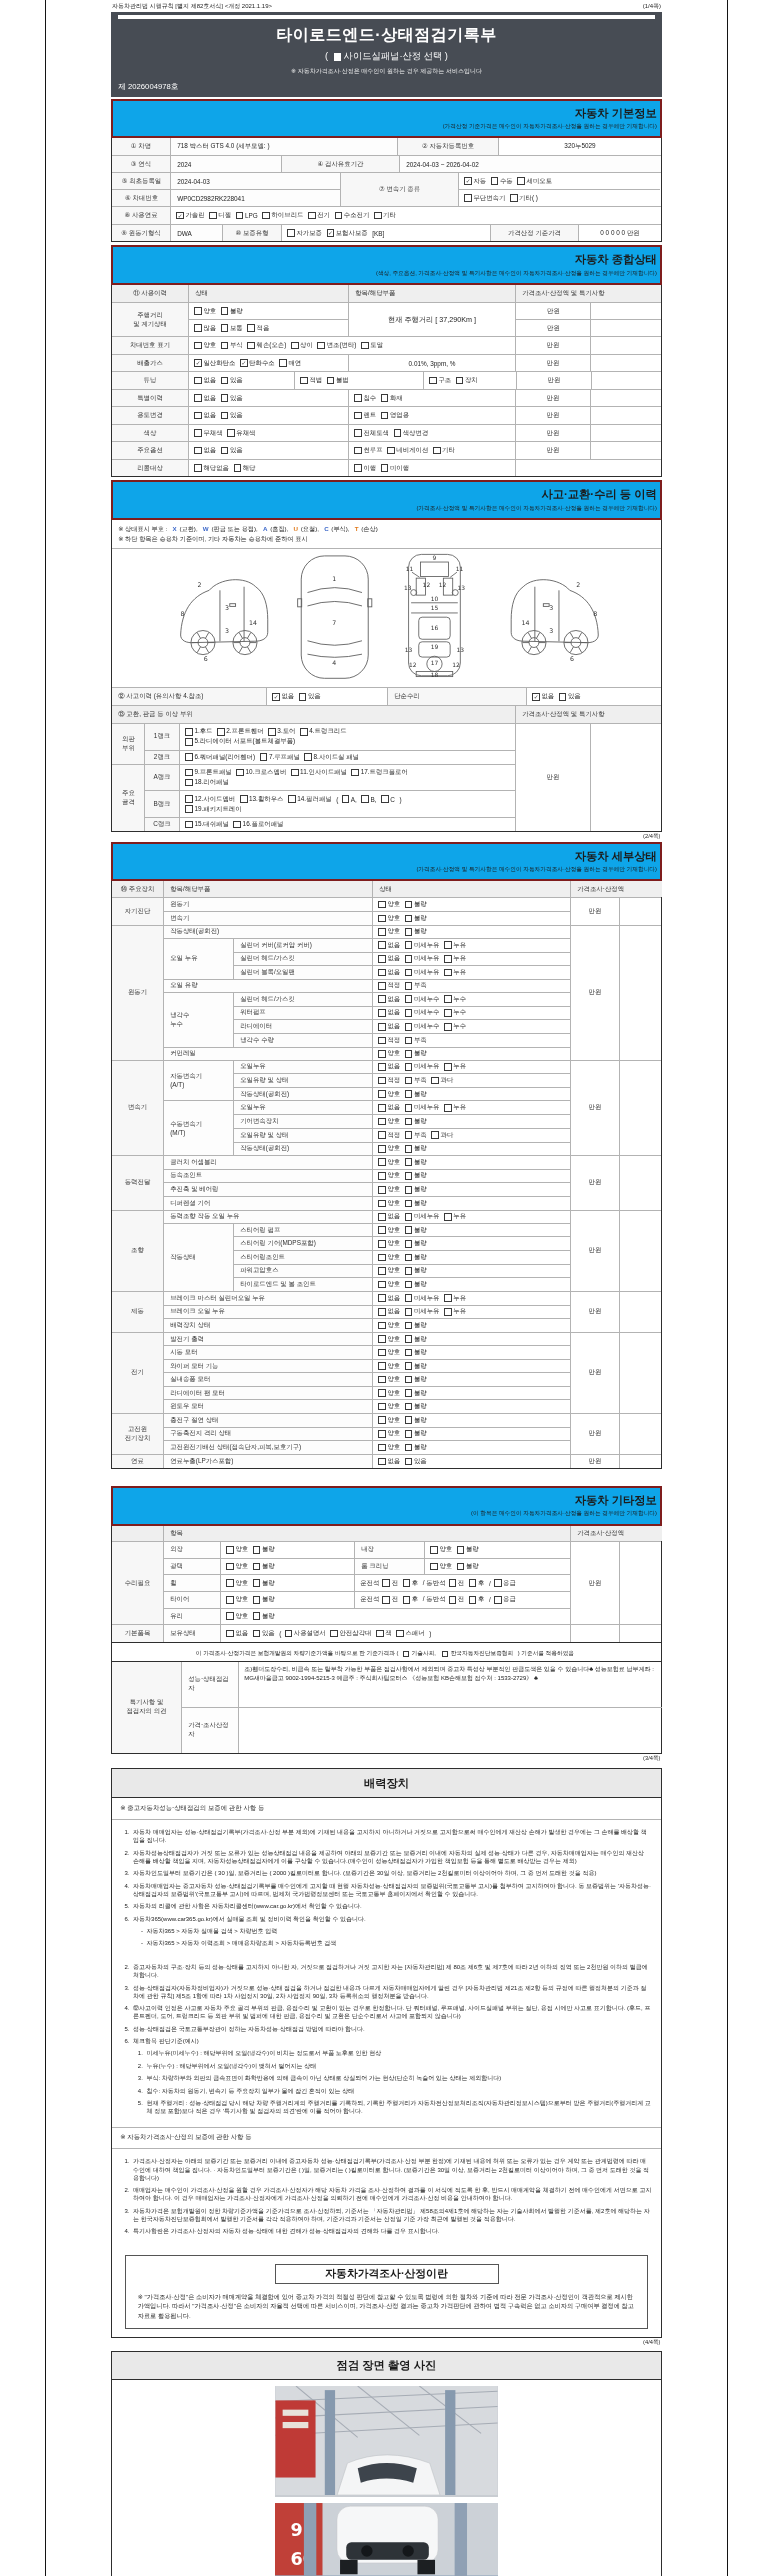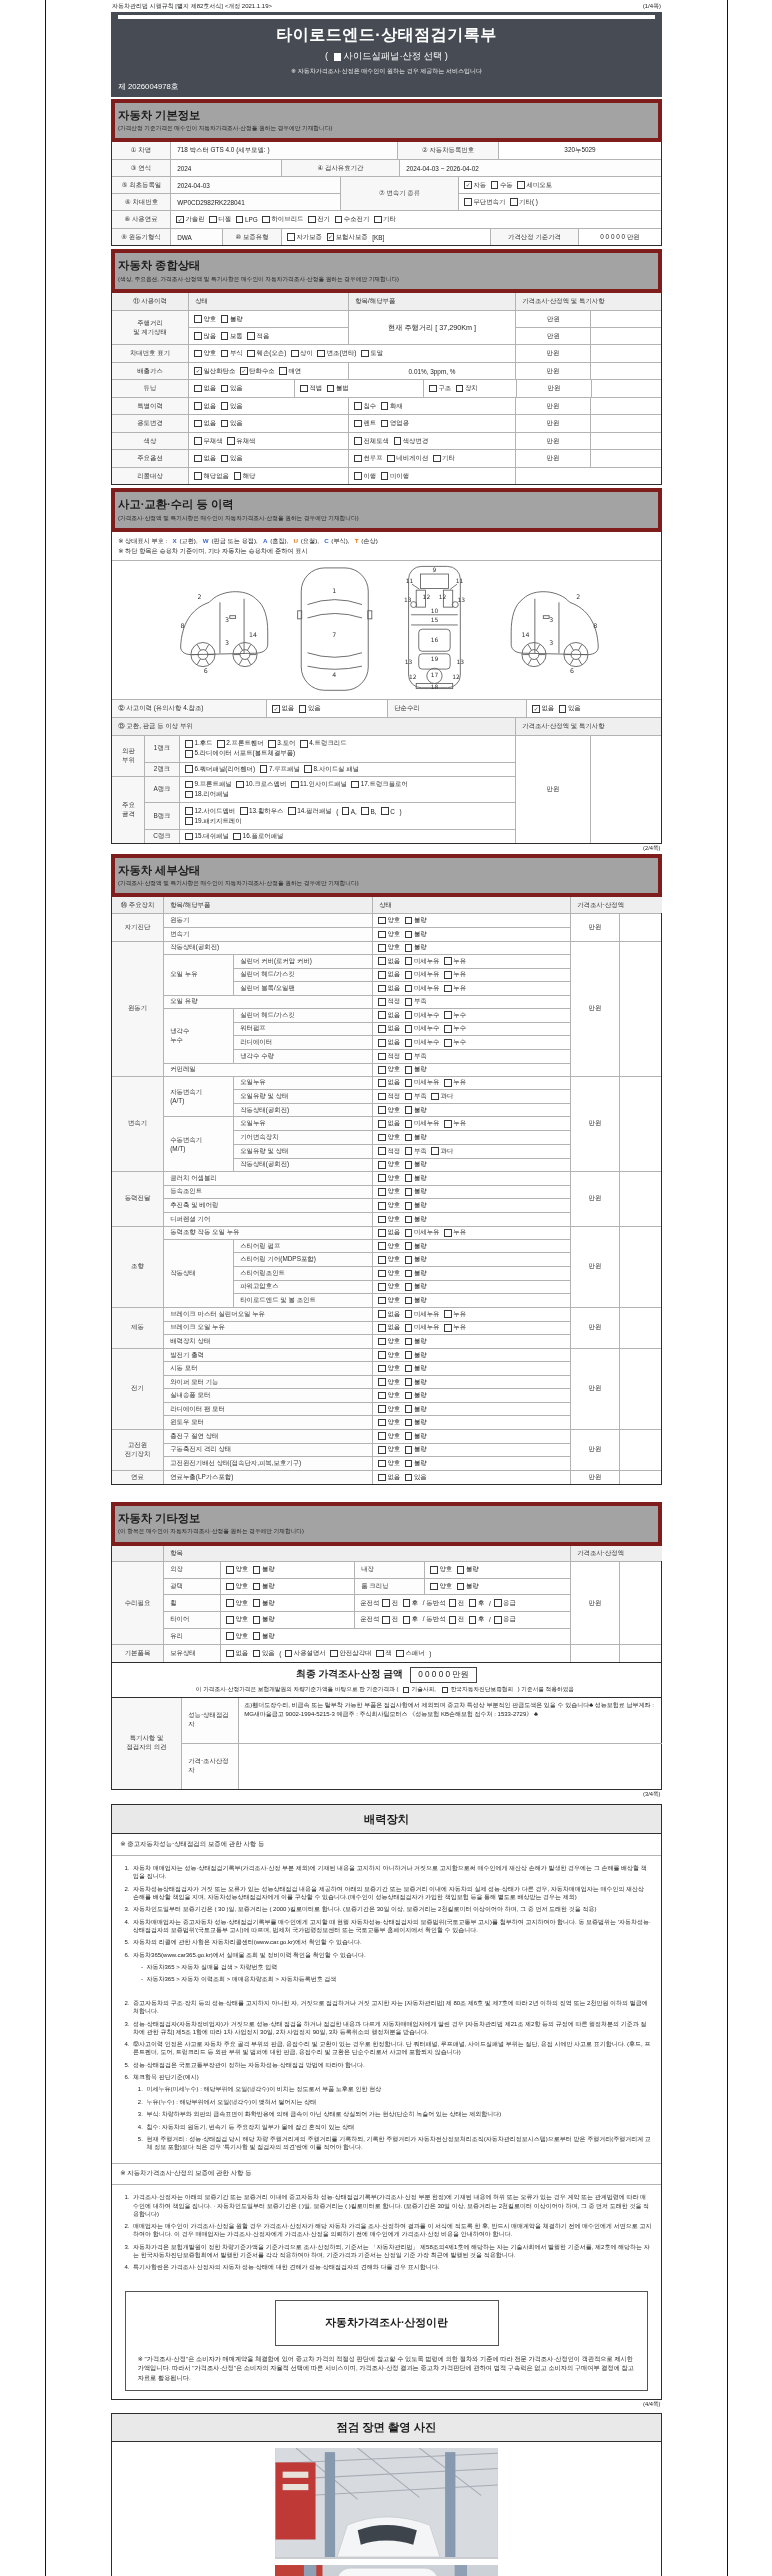--- a/index.html
+++ b/index.html
@@ -11,21 +11,21 @@
   .meta-row{display:flex;justify-content:space-between;font-size:6px;padding:1.5px 1px 1px;}
   
   .dark{background:#474c54;color:#fff;padding:2.6px 7.2px 5.2px;}
   .stripe{height:3.6px;background:#fff;margin:1px 0 6.2px;}
   .dk-title{text-align:center;font-size:16px;font-weight:600;letter-spacing:0.5px;}
   .dk-select{text-align:center;font-size:9.3px;margin-top:4.6px;}
   .dk-select .sq{display:inline-block;width:6.7px;height:8.8px;background:#fff;margin:0 3.1px;vertical-align:middle;}
   .dk-note{text-align:center;font-size:6px;margin-top:3.6px;color:#f2f2f2;}
   .dk-docno{font-size:7.7px;margin-top:6.2px;}
   
-  .sec-head{border:4px solid #7f1d1d;background:#a3a3a3;text-align:left;padding:4.6px 3.1px 5.2px;}
+  .sec-head{border:2px solid #7f1d1d;background:#0ea5e9;text-align:right;padding:4.6px 3.1px 5.2px;}
   .sec-head h2{margin:0;font-size:11.3px;font-weight:600;}
   .sec-head .sub{font-size:5.7px;margin-top:2.6px;}
   
   .grid{border:1px solid #2e2e2e;border-top:none;background:#fff;}
   .grow{display:flex;border-bottom:0.5px solid #b3b3b3;}
   .grid > .grow:last-child, .stackc > .grow:last-child{border-bottom:none;}
   .cell{border-right:0.5px solid #b3b3b3;box-sizing:border-box;display:flex;align-items:center;
         justify-content:center;padding:1px 3.1px;overflow:hidden;font-size:6.4px;white-space:pre-line;}
   .grow > .cell:last-child{border-right:none;}
   .lab{background:#f7f7f7;text-align:center;color:#2d2d2d;}
@@ -62,21 +62,21 @@
   .notice-title{background:#e9e9e9;text-align:center;font-size:11.3px;font-weight:600;
                 padding:6.7px 0;border-bottom:1px solid #2e2e2e;}
   .notice-sub{padding:5.7px 8.2px;font-size:6.4px;border-bottom:0.5px solid #b3b3b3;}
   .notice-body{padding:4.1px 9.3px 7.2px;}
   .ni{display:flex;gap:3.6px;margin:4.1px 0;font-size:6px;line-height:1.38;}
   .ni .nn{min-width:8.2px;text-align:right;flex:0 0 auto;}
   .ni .nt{flex:1;}
   .nsub{margin-left:13.4px;}
   .inner-box{border:0.8px solid #555;margin:8.2px 13.4px 3.1px;padding:8.2px 11.3px 7.2px;}
   .inner-box .ib-title{border:0.8px solid #555;width:222px;margin:0 auto;text-align:center;
-                        font-size:10.8px;font-weight:600;padding:15px 0;}
+                        font-size:10.8px;font-weight:600;padding:2px 0;}
   .inner-box .ib-text{font-size:6.2px;line-height:1.55;margin-top:7.2px;}
   
   .photo-box{border:1px solid #2e2e2e;background:#fff;margin-top:3.1px;}
   .photo-head{background:#e9e9e9;text-align:center;font-size:11.3px;font-weight:600;
               padding:6.2px 0;border-bottom:1px solid #2e2e2e;}
   .photo-area{display:flex;flex-direction:column;align-items:center;padding:6.2px 0 5.2px;gap:5.2px;}
   .photo{width:223px;overflow:hidden;background:#c9cdd2;}
 </style>
 </head>
 <body>
@@ -442,24 +442,20 @@
       <div class="grow" style="height: 16.5px;">
         <div class="cell lab" style="width: 52px; flex: 0 0 52px;">기본품목</div>
         <div class="cell it lab" style="width: 57px; flex: 0 0 57px;">보유상태</div>
         <div class="cell tokc" style="width: 350px; flex: 0 0 350px;"><span class="ck"><span class="cb"></span><span class="cl">없음</span></span><span class="ck"><span class="cb"></span><span class="cl">있음</span></span><span class="tx">(</span><span class="ck"><span class="cb"></span><span class="cl">사용설명서</span></span><span class="ck"><span class="cb"></span><span class="cl">안전삼각대</span></span><span class="ck"><span class="cb"></span><span class="cl">잭</span></span><span class="ck"><span class="cb"></span><span class="cl">스패너</span></span><span class="tx">)</span></div>
         <div class="cell" style="width: 49px; flex: 0 0 49px;"></div>
         <div class="cell" style="width: 42px; flex: 0 0 42px;"></div>
       </div>
     </div>
 
   <div class="final-box">
-    <div class="final-line">
-      <span class="final-title">최종 가격조사·산정 금액</span>
-      <span class="final-amt">0 0 0 0 0 만원</span>
-    </div>
     <div class="final-note tokc" style="padding-left:0" id="final-note">
         <span class="tx">이 가격조사·산정가격은 보험개발원의 차량기준가액을 바탕으로 한 기준가격과 (</span>
         <span class="ck">
           <span class="cb"></span>
           <span class="cl">기술사회,</span>
         </span>
         <span class="ck">
           <span class="cb"></span>
           <span class="cl">한국자동차진단보증협회</span>
         </span>

